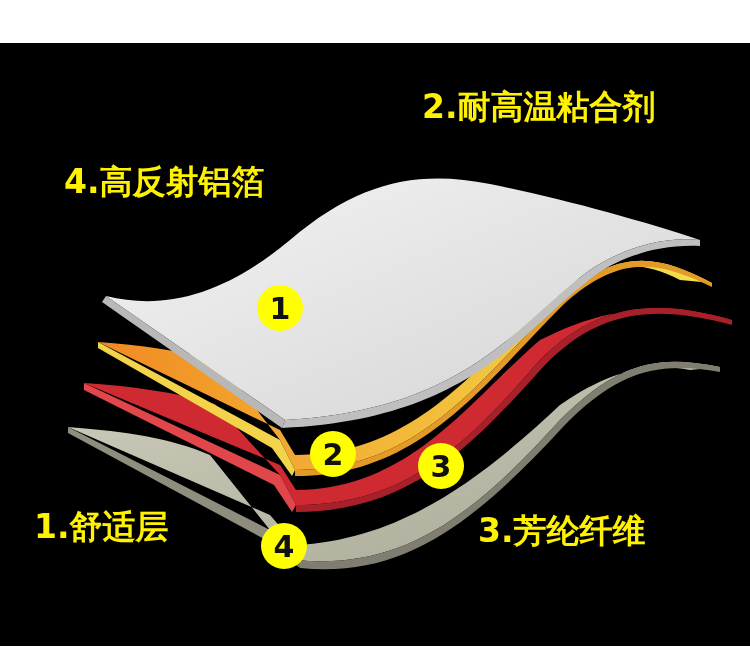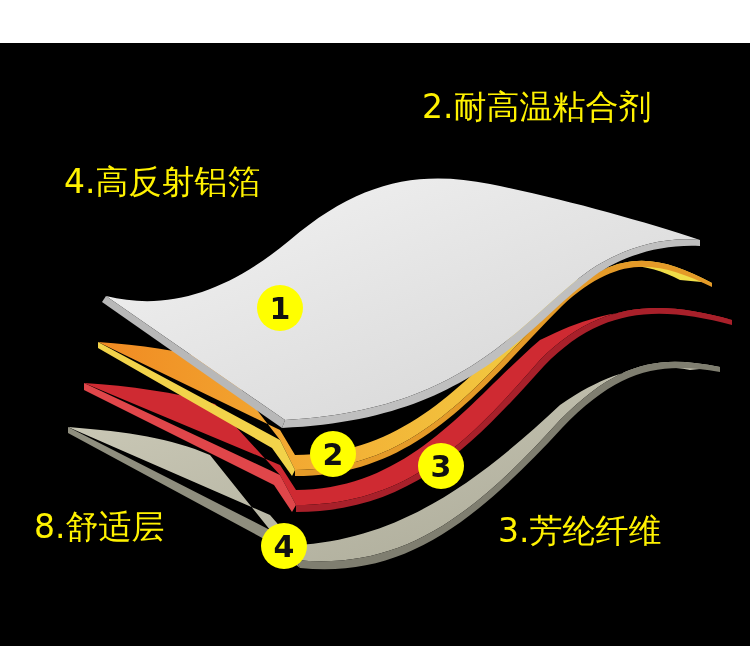--- a/index.html
+++ b/index.html
@@ -1,20 +1,20 @@
 <!DOCTYPE html>
 <html><head>
   <meta charset="utf-8">
   <style>
     html, body { margin: 0; padding: 0; }
     body { width: 750px; height: 659px; background: #ffffff; position: relative; overflow: hidden;
            font-family: "DejaVu Sans", "Liberation Sans", sans-serif; }
     .panel { position: absolute; left: 0; top: 43px; width: 750px; height: 603px; background: #000000; }
     .stage { position: absolute; left: 0; top: 0; width: 750px; height: 659px; }
-    .label { position: absolute; color: #fff200; font-size: 33px; font-weight: normal; white-space: nowrap; letter-spacing: 0px; line-height: 1; text-align: center; }
+    .label { position: absolute; color: #fff200; font-size: 33px; font-weight: bold; white-space: nowrap; letter-spacing: 0px; line-height: 1; text-align: center; }
     .badge { position: absolute; width: 46px; height: 46px; border-radius: 50%; background: #ffff00;
              color: #111; font-weight: bold; font-size: 30px; display: flex; align-items: center; justify-content: center;
              font-family: "DejaVu Sans", sans-serif; }
   </style>
 </head>
 <body>
 
 <div class="panel"></div>
 
 <svg class="stage" width="750" height="659" viewBox="0 0 750 659">
@@ -59,19 +59,19 @@
   <g>
     <path d="M106,296 C170,312 230,290 290,240 C360,180 420,170 490,184 C560,198 640,220 700,240
              C660,236 620,250 590,270 C520,320 470,410 285,420 Z" fill="url(#gFoil)"></path>
     <path d="M106,296 L285,420 L282,428 L102,302 Z" fill="#b8b8b8"></path>
     <path d="M285,420 C470,410 520,320 590,270 C620,250 660,236 700,240 L700,246 C660,244 622,256 594,276 C524,328 472,420 282,428 Z" fill="#bfbfbf"></path>
   </g>
 </svg>
 
 <div class="label" style="left:64px; top:165px;">4.高反射铝箔</div>
 <div class="label" style="left:422px; top:90px;">2.耐高温粘合剂</div>
-<div class="label" style="left:498px; top:514px;">3.芳纶纤维</div>
-<div class="label" style="left:34px; top:510px;">8.舒适层</div>
+<div class="label" style="left:478px; top:514px;">3.芳纶纤维</div>
+<div class="label" style="left:34px; top:510px;">1.舒适层</div>
 
 <div class="badge" style="left:257px; top:285px;">1</div>
 <div class="badge" style="left:310px; top:431px;">2</div>
 <div class="badge" style="left:418px; top:443px;">3</div>
 <div class="badge" style="left:261px; top:523px;">4</div>
 
 </body></html>

